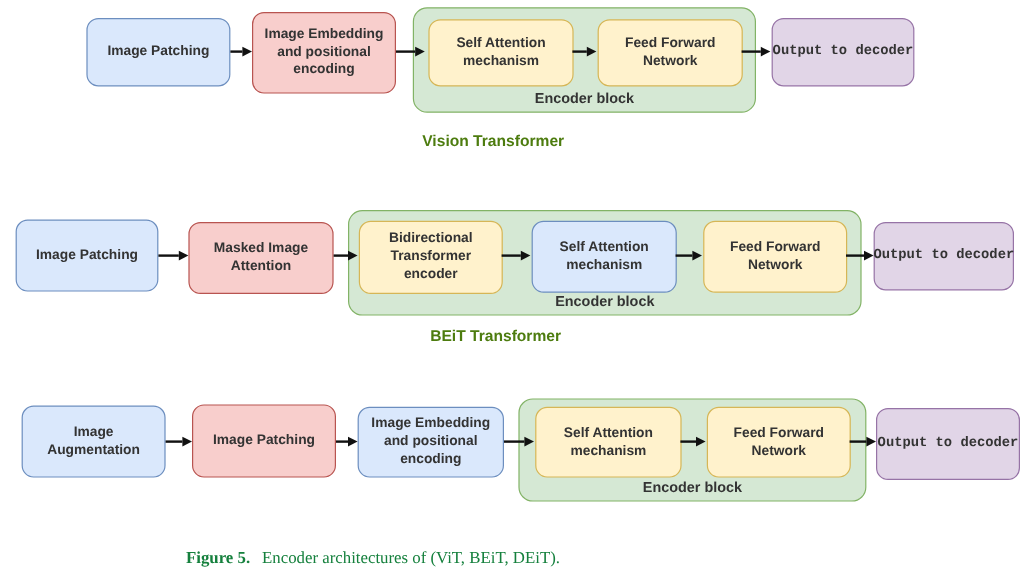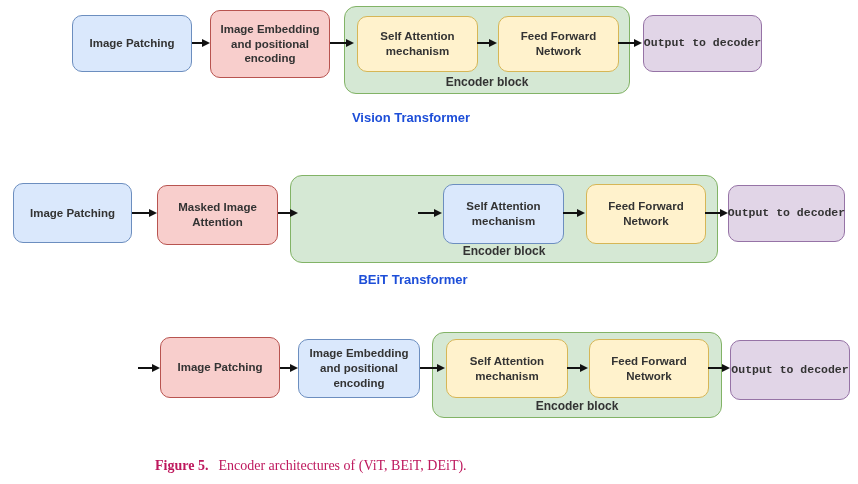--- a/index.html
+++ b/index.html
@@ -59,28 +59,28 @@
     border-left: 8px solid var(--arrow, #111111);
     border-top: 4px solid transparent;
     border-bottom: 4px solid transparent;
   }
   .row-caption {
     position: absolute;
     width: 160px;
     text-align: center;
     font-weight: bold;
     font-size: 13px;
-    color: #1d4ed8;
+    color: #4d7c0f;
   }
   .fig-caption {
     position: absolute;
     left: 155px; top: 458px;
     font-family: "Liberation Serif", serif;
     font-size: 14px;
-    color: #be185d;
+    color: #15803d;
     white-space: nowrap;
   }
   .fig-caption .fig-label { font-weight: bold; margin-right: 10px; }
 </style>
 </head>
 <body>
 
 <div class="canvas">
 
   <div class="box blue" style="left:72px; top:15px; width:120px; height:57px;">Image Patching</div>
@@ -100,35 +100,37 @@
   <div class="arrow" style="left:477px; top:42px; width:12px;"></div>
   <div class="arrow" style="left:618px; top:42px; width:16px;"></div>
 
   <div class="row-caption" style="left:331px; top:110px;">Vision Transformer</div>
 
   <div class="box blue" style="left:13px; top:183px; width:119px; height:60px;">Image Patching</div>
 
   <div class="box red" style="left:157px; top:185px; width:121px; height:60px;">Masked Image Attention</div>
 
   <div class="group" style="left:290px; top:175px; width:428px; height:88px;">
+    <div class="box yellow" style="left:8px; top:8px; width:120px; height:61px;">Bidirectional Transformer encoder</div>
     <div class="box blue" style="left:152px; top:8px; width:121px; height:60px;">Self Attention mechanism</div>
     <div class="box yellow" style="left:295px; top:8px; width:120px; height:60px;">Feed Forward Network</div>
     <div class="group-label">Encoder block</div>
   </div>
 
   <div class="box purple" style="left:728px; top:185px; width:117px; height:57px;">Output to decoder</div>
 
   <div class="arrow" style="left:132px; top:212px; width:17px;"></div>
   <div class="arrow" style="left:278px; top:212px; width:12px;"></div>
   <div class="arrow" style="left:418px; top:212px; width:16px;"></div>
   <div class="arrow" style="left:563px; top:212px; width:14px;"></div>
   <div class="arrow" style="left:705px; top:212px; width:15px;"></div>
 
   <div class="row-caption" style="left:333px; top:272px;">BEiT Transformer</div>
 
+  <div class="box blue" style="left:18px; top:338px; width:120px; height:60px;">Image Augmentation</div>
 
   <div class="box red" style="left:160px; top:337px; width:120px; height:61px;">Image Patching</div>
 
   <div class="box blue" style="left:298px; top:339px; width:122px; height:59px;">Image Embedding and positional encoding</div>
 
   <div class="group" style="left:432px; top:332px; width:290px; height:86px;">
     <div class="box yellow" style="left:13px; top:6px; width:122px; height:59px;">Self Attention mechanism</div>
     <div class="box yellow" style="left:156px; top:6px; width:120px; height:59px;">Feed Forward Network</div>
     <div class="group-label">Encoder block</div>
   </div>

